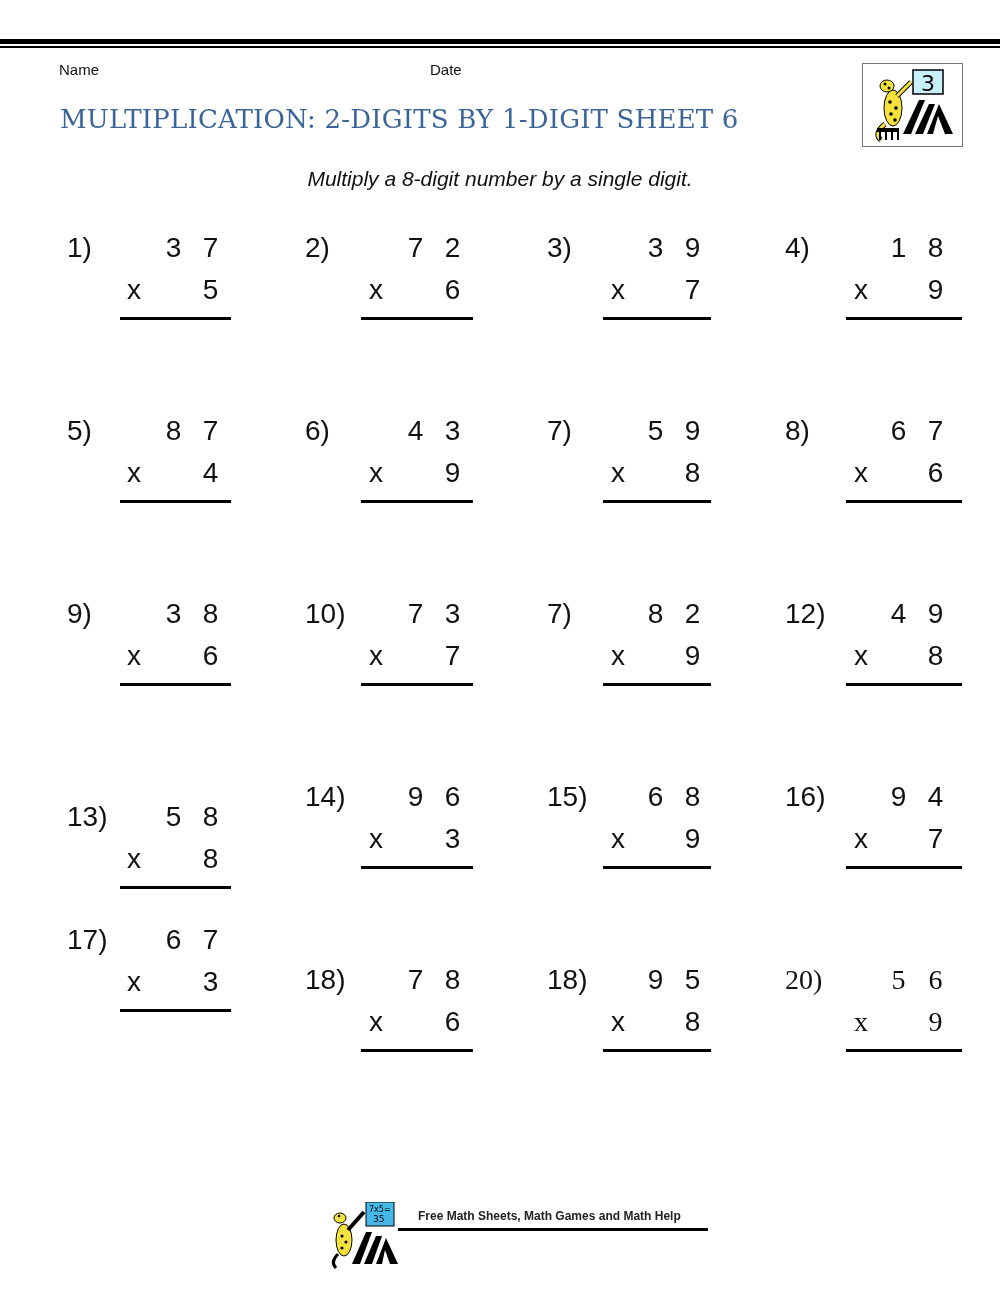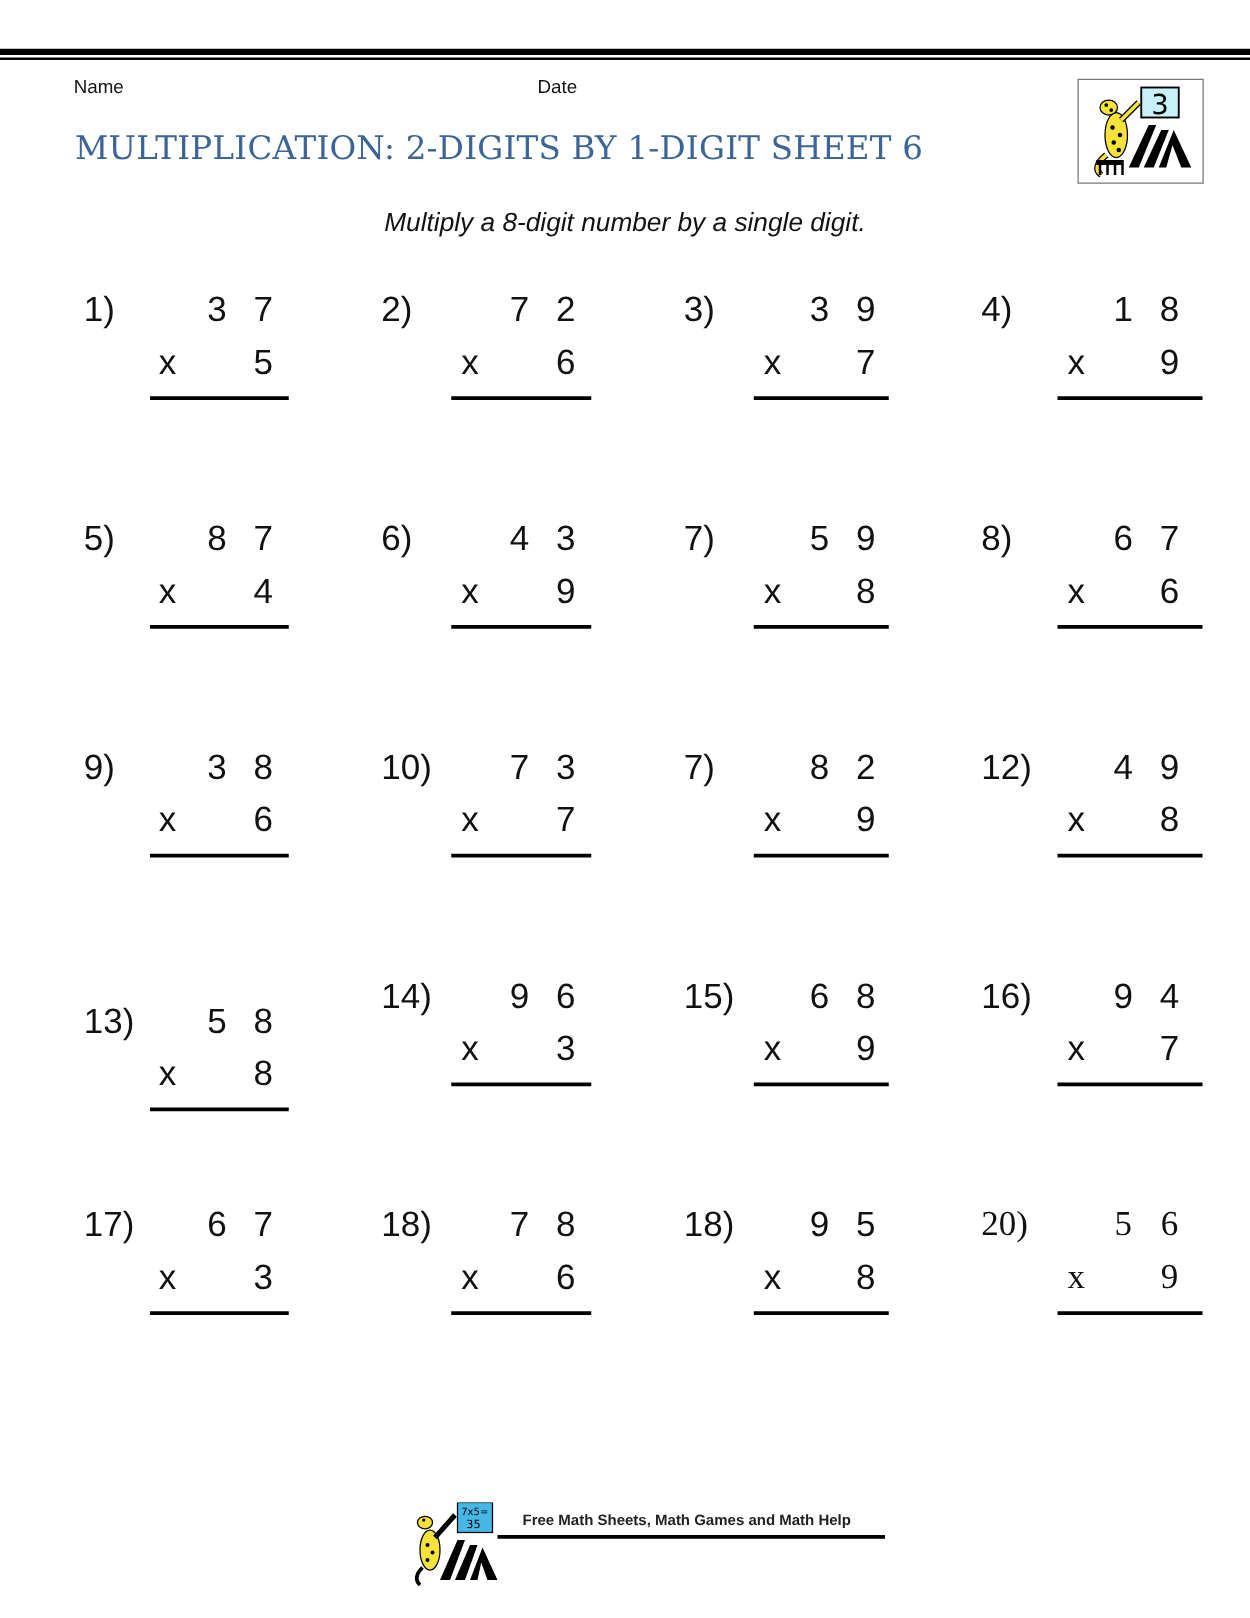--- a/index.html
+++ b/index.html
@@ -184,21 +184,21 @@
       <span class="bottom-digit" style="left:127px"><span class="digit">9</span></span>
       <div class="answer-line" style="left:56px;width:108px"></div>
     </div>
     <div class="problem" style="left: 785px; top: 781px;">
       <span class="num">16)</span>
       <span class="top-digits" style="left:95px"><span class="digit">9</span><span class="digit">4</span></span>
       <span class="op" style="left:69px">x</span>
       <span class="bottom-digit" style="left:132px"><span class="digit">7</span></span>
       <div class="answer-line" style="left:61px;width:116px"></div>
     </div>
-    <div class="problem" style="left: 67px; top: 964px;">
+    <div class="problem" style="left: 67px; top: 924px;">
       <span class="num">17)</span>
       <span class="top-digits" style="left:88px"><span class="digit">6</span><span class="digit">7</span></span>
       <span class="op" style="left:60px">x</span>
       <span class="bottom-digit" style="left:125px"><span class="digit">3</span></span>
       <div class="answer-line" style="left:53px;width:111px"></div>
     </div>
     <div class="problem" style="left: 305px; top: 964px;">
       <span class="num">18)</span>
       <span class="top-digits" style="left:92px"><span class="digit">7</span><span class="digit">8</span></span>
       <span class="op" style="left:64px">x</span>

